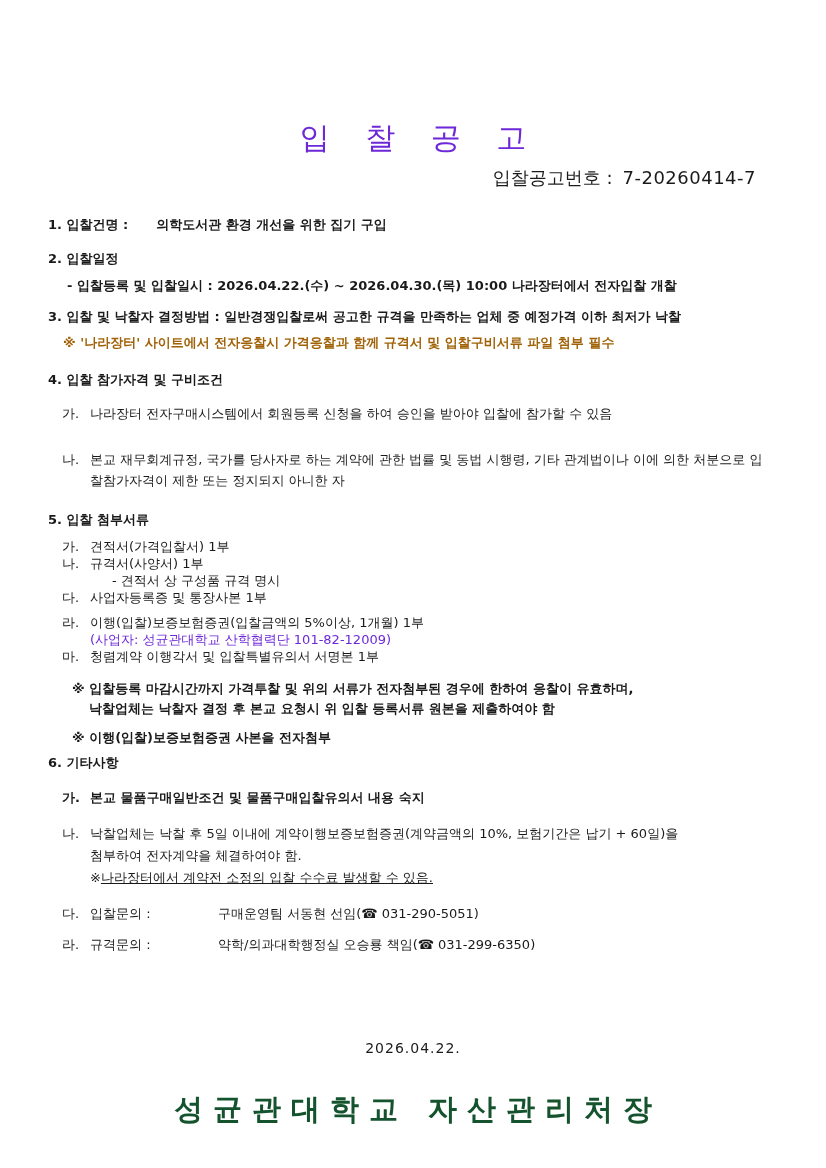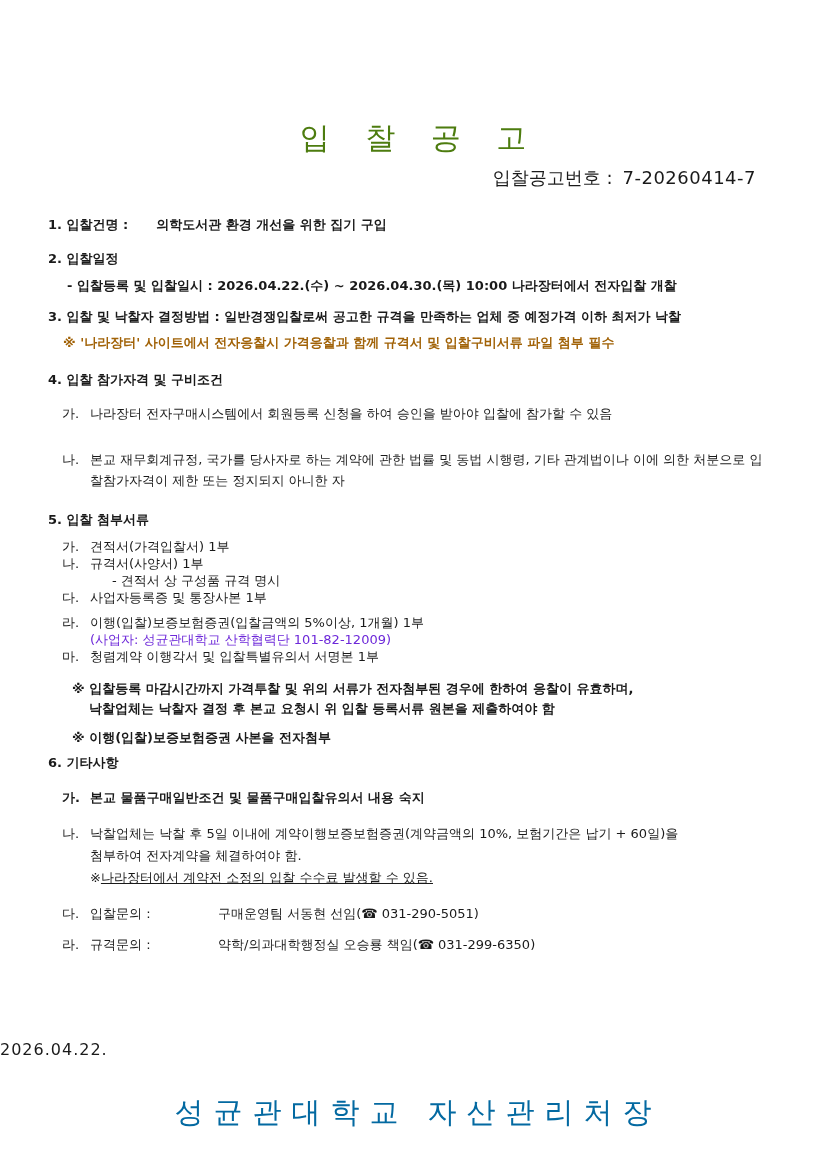--- a/index.html
+++ b/index.html
@@ -19,21 +19,21 @@
     -webkit-font-smoothing: antialiased;
   }
   .doc-title {
     padding-top: 118px;
     text-align: center;
     font-size: 30px;
     font-weight: 500;
     letter-spacing: 13px;
     padding-left: 13px; 
     line-height: 40px;
-    color: #4d7c0f;
+    color: #6d28d9;
   }
   .notice-no {
     margin-top: 8px;
     text-align: right;
     padding-right: 70px;
     font-size: 18px;
   }
   .notice-no .num {
     margin-left: 10px;
     letter-spacing: 0.5px;
@@ -97,31 +97,32 @@
   .s6-item-na { margin-top: 16px; line-height: 22px; }
   .s6-item-na .u { text-decoration: underline; }
   .s6-item-da { margin-top: 16px; }
   .s6-item-ra { margin-top: 13px; }
   .contact-title {
     display: inline-block;
     width: 128px;
   }
   .footer-date {
     margin-top: 86px;
-    font-size: 16px;
+    text-align: center;
+    font-size: 14px;
     letter-spacing: 1px;
   }
   .signature {
     margin-top: 34px;
     text-align: center;
     font-size: 29px;
-    font-weight: 400;
+    font-weight: 700;
     letter-spacing: 10px;
     padding-left: 10px; 
-    color: #0369a1;
+    color: #14532d;
   }
 </style>
 </head>
 <body>
 
 <div class="page">
 
   <div class="doc-title">입 찰 공 고</div>
 
   <div class="notice-no">

